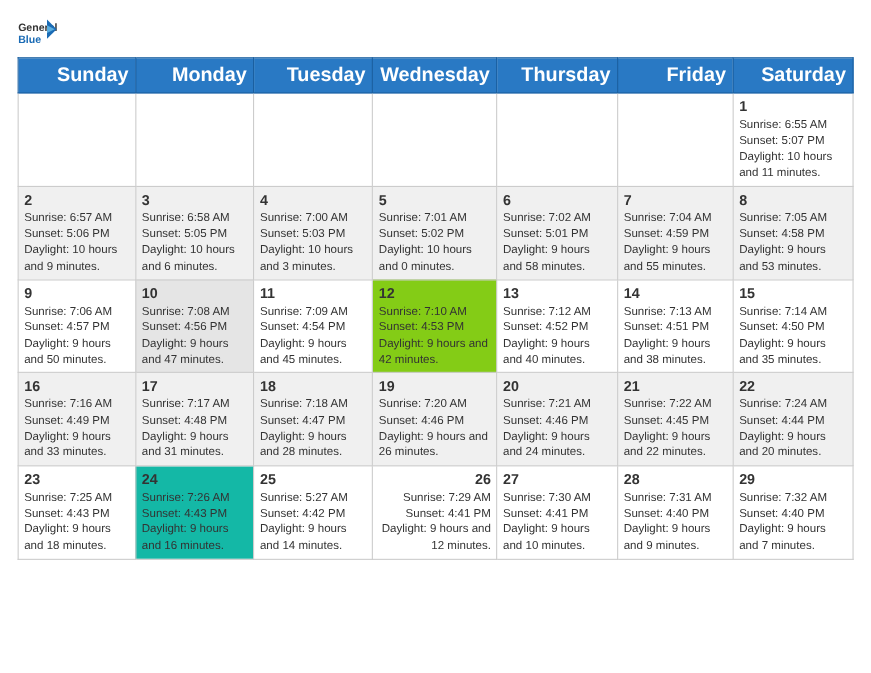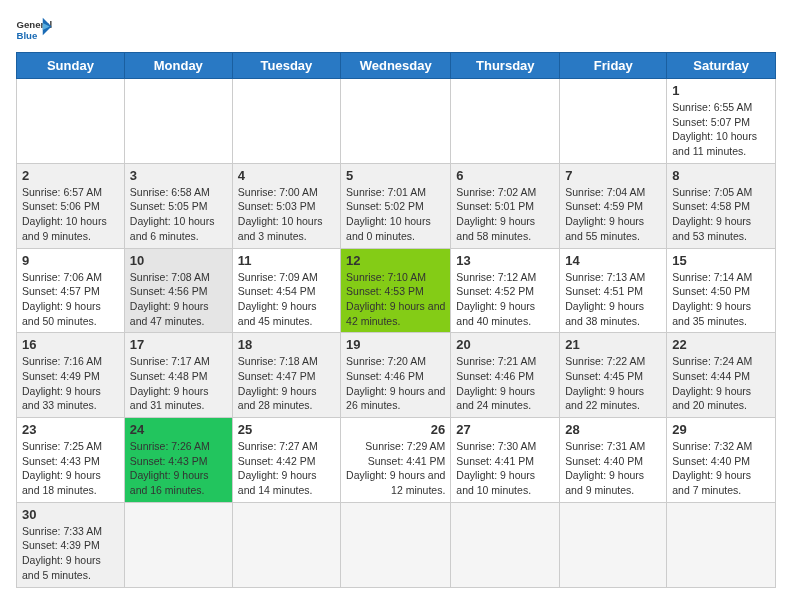--- a/index.html
+++ b/index.html
@@ -38,23 +38,23 @@
       color: #555;
     }
     .calendar {
       width: 100%;
       border-collapse: collapse;
       border: 1px solid #ccc;
     }
     .calendar th {
       background: #2979c4;
       color: #fff;
-      text-align: center;
+      text-align: right;
       padding: 5px 6px;
-      font-size: 13px;
+      font-size: 18px;
       font-weight: bold;
       border: 1px solid #1a5fa0;
     }
     .calendar td {
       border: 1px solid #ccc;
       vertical-align: top;
       padding: 4px 5px;
       width: 113px;
       min-height: 80px;
       font-size: 11px;
@@ -259,29 +259,29 @@
 Daylight: 9 hours and 20 minutes.</div>
         </td>
       </tr>
       <tr>
         <td style="background: rgb(255, 255, 255); margin-top: 32px;">
           <span class="day-number">23</span>
           <div class="day-info" style="white-space: pre-line;">Sunrise: 7:25 AM
 Sunset: 4:43 PM
 Daylight: 9 hours and 18 minutes.</div>
         </td>
-        <td style="background: #22c55e;">
+        <td style="background: #14b8a6;">
           <span class="day-number">24</span>
           <div class="day-info" style="white-space: pre-line;">Sunrise: 7:26 AM
 Sunset: 4:43 PM
 Daylight: 9 hours and 16 minutes.</div>
         </td>
         <td style="background: rgb(255, 255, 255);">
           <span class="day-number">25</span>
-          <div class="day-info" style="white-space: pre-line;">Sunrise: 7:27 AM
+          <div class="day-info" style="white-space: pre-line;">Sunrise: 5:27 AM
 Sunset: 4:42 PM
 Daylight: 9 hours and 14 minutes.</div>
         </td>
         <td style="background: rgb(255, 255, 255); text-align: right;">
           <span class="day-number">26</span>
           <div class="day-info" style="white-space: pre-line;">Sunrise: 7:29 AM
 Sunset: 4:41 PM
 Daylight: 9 hours and 12 minutes.</div>
         </td>
         <td style="background: rgb(255, 255, 255);">
@@ -296,28 +296,14 @@
 Sunset: 4:40 PM
 Daylight: 9 hours and 9 minutes.</div>
         </td>
         <td style="background: rgb(255, 255, 255);">
           <span class="day-number">29</span>
           <div class="day-info" style="white-space: pre-line;">Sunrise: 7:32 AM
 Sunset: 4:40 PM
 Daylight: 9 hours and 7 minutes.</div>
         </td>
       </tr>
-      <tr>
-        <td style="background: rgb(240, 240, 240);">
-          <span class="day-number">30</span>
-          <div class="day-info" style="white-space: pre-line;">Sunrise: 7:33 AM
-Sunset: 4:39 PM
-Daylight: 9 hours and 5 minutes.</div>
-        </td>
-        <td class="empty-cell"></td>
-        <td class="empty-cell"></td>
-        <td class="empty-cell"></td>
-        <td class="empty-cell"></td>
-        <td class="empty-cell"></td>
-        <td class="empty-cell"></td>
-      </tr>
     </tbody>
 </table>
 
 </body></html>

